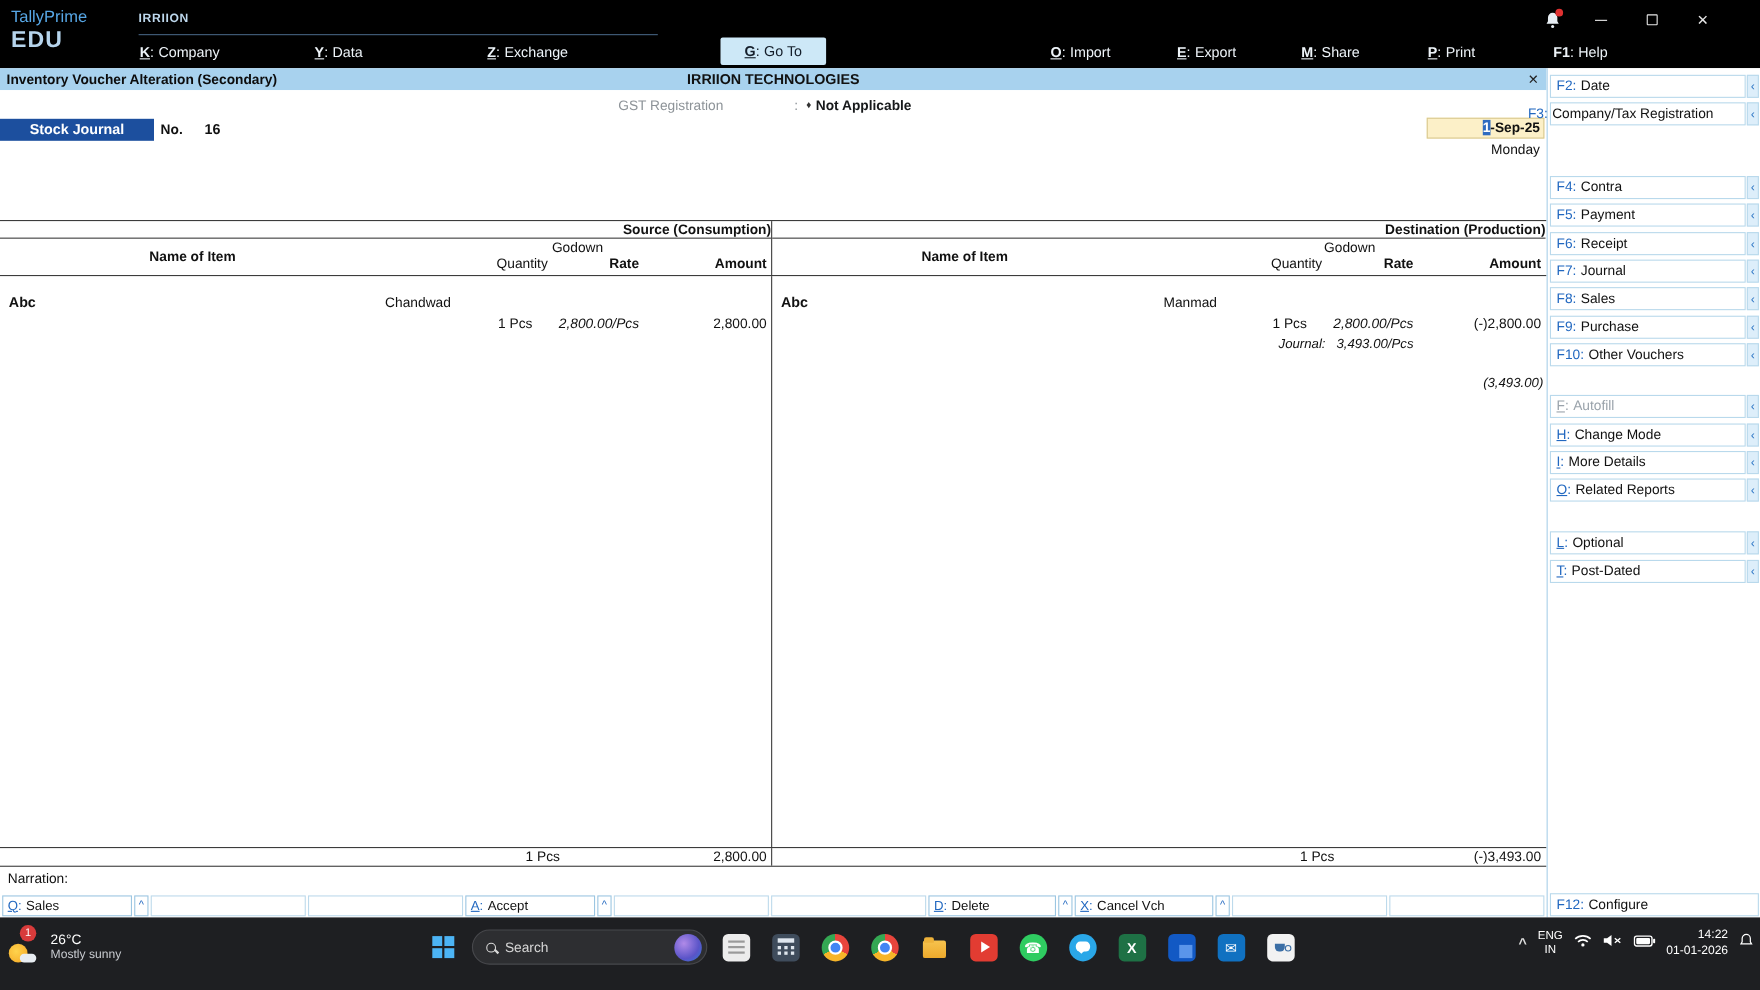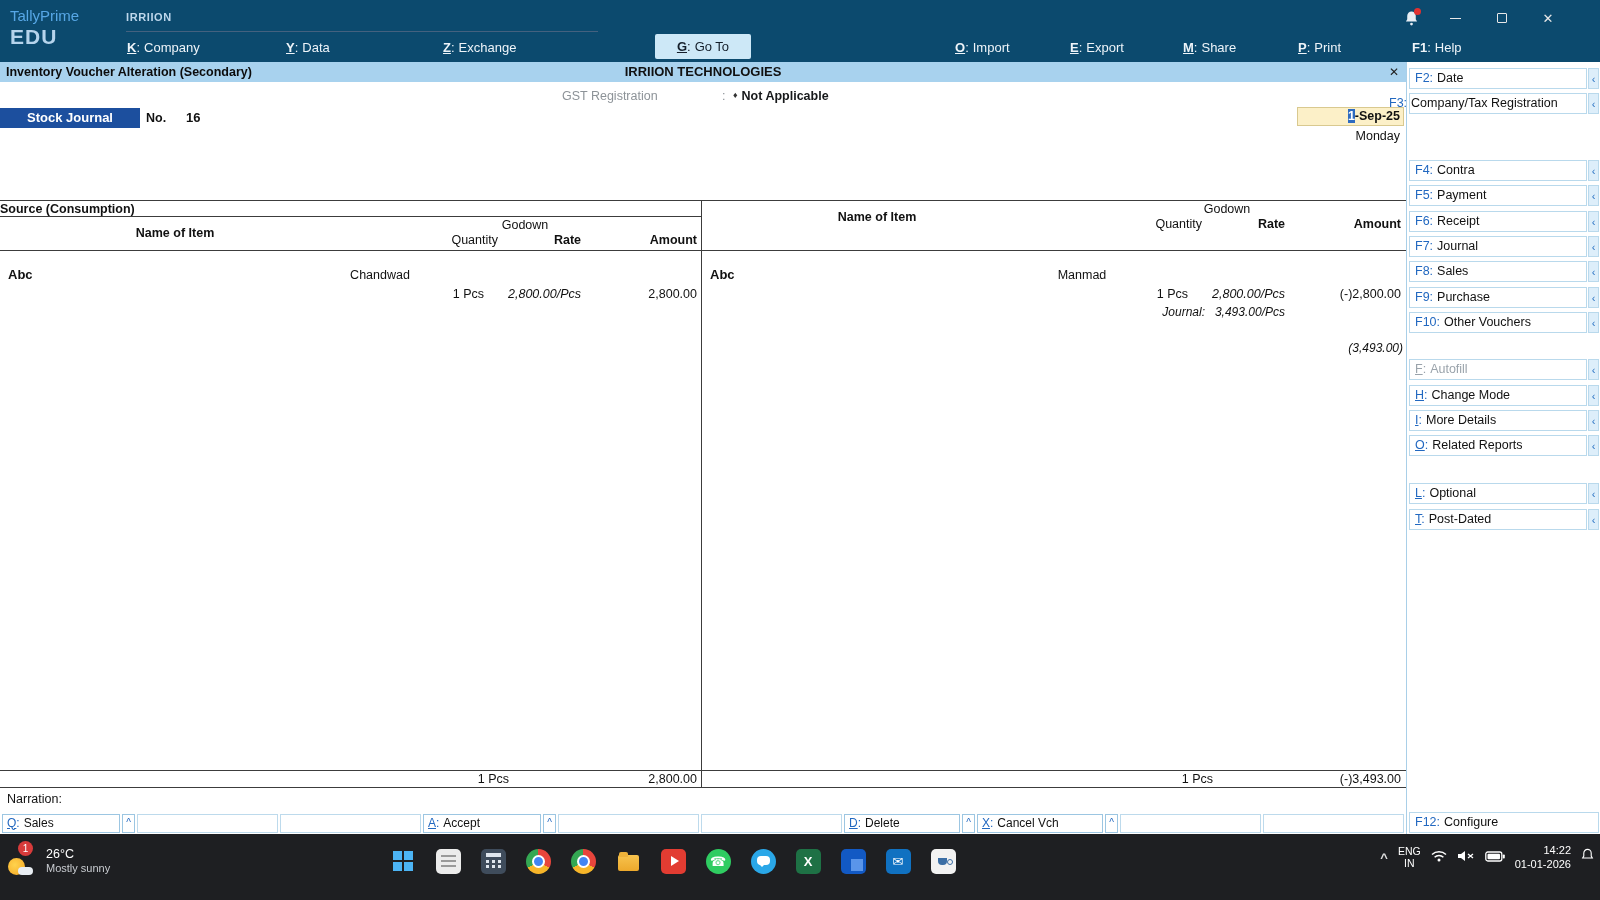--- a/index.html
+++ b/index.html
@@ -1,21 +1,21 @@
 <!DOCTYPE html>
 <html><head>
 <meta charset="utf-8">
 <style>
   * { box-sizing: border-box; }
   body { margin:0; background:#000; }
   .screen { position:relative; width:1600px; height:900px; background:#fff; overflow:hidden;
             font-family:"Liberation Sans", sans-serif; color:#111; }
 
   
-  .topbar { position:absolute; left:0; top:0; width:1600px; height:62px; background:#0c4a6e; }
+  .topbar { position:absolute; left:0; top:0; width:1600px; height:62px; background:#000000; }
   .brand { position:absolute; left:10px; top:8px; line-height:1.1; }
   .brand-1 { color:#57a7e6; font-size:15px; }
   .brand-2 { color:#b6d4ec; font-size:21px; font-weight:bold; letter-spacing:1px; }
   .manage { position:absolute; left:126px; top:11px; color:#bdd7ec; font-size:11px; font-weight:bold; letter-spacing:.6px; }
   .menu-underline { position:absolute; left:126px; top:31px; width:472px; border-top:1px solid #44617f; }
   .menu-item { position:absolute; top:40px; font-size:13px; color:#eef4f9; white-space:nowrap; cursor:default; }
   .menu-item .k { font-weight:bold; }
   .lbl { margin-left:4px; }
   .u { text-decoration:underline; }
   .goto-pill { position:absolute; left:655px; top:34px; width:96px; height:25px; background:#cde8f7;
@@ -48,21 +48,21 @@
                 border:1px solid #d9c98f; font-size:12.5px; font-weight:bold; text-align:right; line-height:17px; padding-right:3px; }
   .date-sel { background:#2e6bc0; color:#fff; }
   .weekday { position:absolute; right:6px; top:47px; font-size:12.5px; }
   .heading { position:absolute; left:0; width:100%; top:79px; text-align:center; font-size:12.5px; font-weight:bold; color:#3f4245; }
   .heading span { text-decoration:underline; }
 
   .thead { position:absolute; left:0; top:118px; width:1406px; border-top:1px solid #3c3c3c; border-bottom:1px solid #3c3c3c; display:flex; }
   .half { width:702px; position:relative; }
   .half.l { border-right:1px solid #3c3c3c; }
   .half.r { width:703px; }
-  .sec-row { height:16px; line-height:16px; text-align:left; font-weight:bold; font-size:12.5px; border-bottom:1px solid #3c3c3c; }
+  .sec-row { height:16px; line-height:16px; text-align:right; font-weight:bold; font-size:12.5px; border-bottom:1px solid #3c3c3c; }
   .colhead { position:relative; height:33px; font-size:12.5px; font-weight:bold; }
   .ch-item { position:absolute; left:0; top:9px; width:350px; text-align:center; }
   .ch-godown { position:absolute; left:455px; top:1px; width:140px; text-align:center; font-weight:normal; }
   .ch-qty { position:absolute; right:203px; top:16px; font-weight:normal; }
   .ch-rate { position:absolute; right:120px; top:16px; }
   .ch-amt { position:absolute; right:4px; top:16px; }
 
   .tbody { position:absolute; left:0; top:169px; width:1406px; height:519px; display:flex; }
   .rw-item { position:absolute; left:8px; top:16px; font-size:13px; font-weight:bold; }
   .rw-godown { position:absolute; left:300px; top:17px; width:160px; text-align:center; font-size:12.5px; }
@@ -220,20 +220,21 @@
         <div class="sec-row">Source (Consumption)</div>
         <div class="colhead">
           <span class="ch-item" style="font-weight:bold">Name of Item</span>
           <span class="ch-godown">Godown</span>
           <span class="ch-qty">Quantity</span>
           <span class="ch-rate">Rate</span>
           <span class="ch-amt">Amount</span>
         </div>
       </div>
       <div class="half r">
+        <div class="sec-row">Destination (Production)</div>
         <div class="colhead">
           <span class="ch-item" style="font-weight:bold">Name of Item</span>
           <span class="ch-godown">Godown</span>
           <span class="ch-qty">Quantity</span>
           <span class="ch-rate">Rate</span>
           <span class="ch-amt">Amount</span>
         </div>
       </div>
     </div>
 
@@ -369,20 +370,25 @@
 
     <div class="center-dock">
       <span class="dock-btn">
           <span class="win11">
             <i></i>
             <i></i>
             <i></i>
             <i></i>
           </span>
         </span>
+      <span class="search-pill">
+        <span class="mag"></span>
+        <span>Search</span>
+        <span class="blob"></span>
+      </span>
       <span class="dock-btn">
           <span class="tile t-doc"></span>
         </span>
       <span class="dock-btn">
           <span class="tile t-calc"></span>
         </span>
       <span class="dock-btn">
           <span class="tile t-chrome"></span>
         </span>
       <span class="dock-btn">

